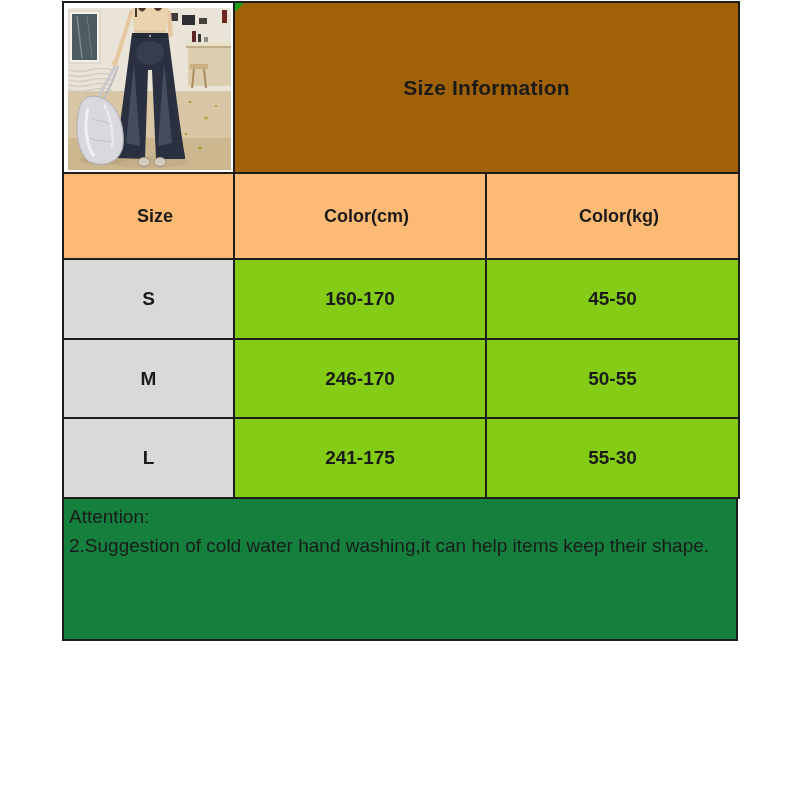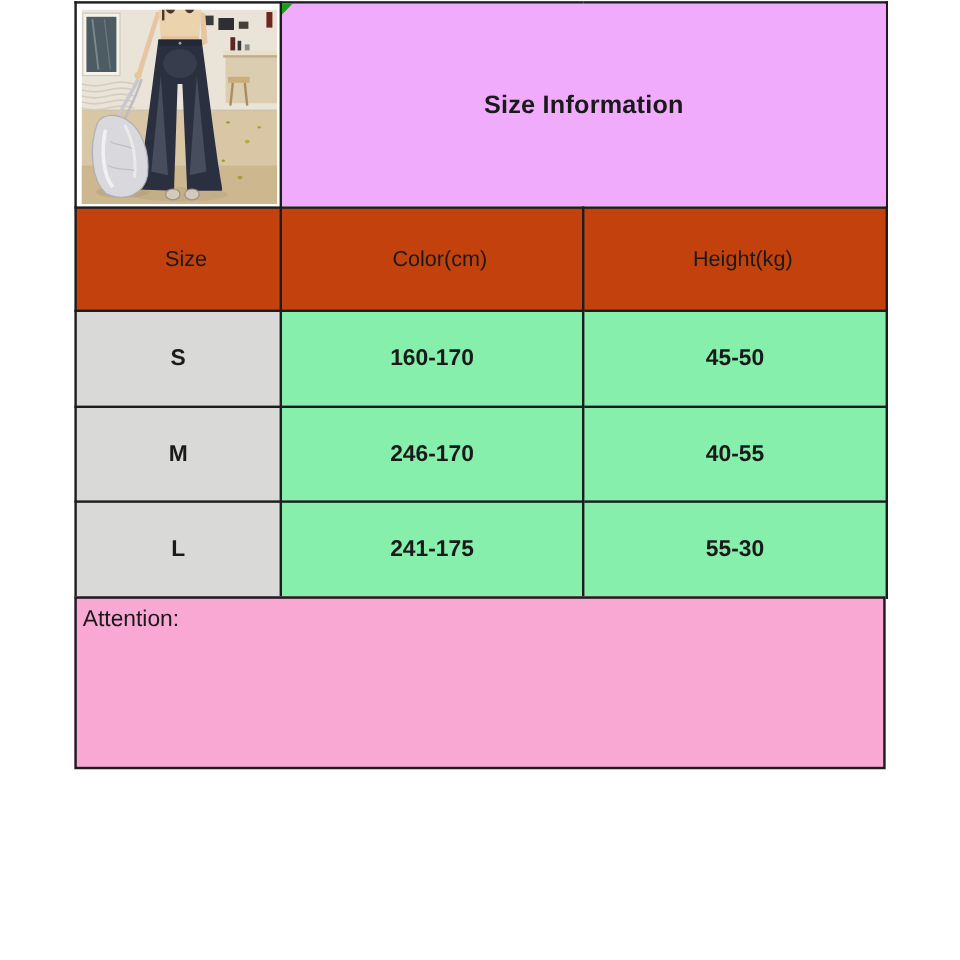--- a/index.html
+++ b/index.html
@@ -6,37 +6,37 @@
   .screen{position:relative;width:800px;height:800px;background:#ffffff;overflow:hidden;
           font-family:"Liberation Sans",sans-serif;color:#1a1a1a;}
   .sheet{position:absolute;left:62px;top:1px;width:676px;}
   table.size-table{border-collapse:collapse;table-layout:fixed;width:676px;}
   table.size-table td{border:2px solid #1d1d1d;text-align:center;vertical-align:middle;padding:0;}
   col.c1{width:171px;} col.c2{width:252px;} col.c3{width:253px;}
 
   .photo-cell{background:#ffffff;vertical-align:top;}
   .photo-cell svg{display:block;margin:2px 0 0 4px;}
 
-  .title-cell{background:#f0abfc;position:relative;}
+  .title-cell{background:#a16207;position:relative;}
   .title-text{font-size:21px;font-weight:bold;letter-spacing:0.2px;}
   .corner-marker{position:absolute;top:0;left:0;width:0;height:0;
                  border-top:9px solid #17a017;border-right:9px solid transparent;}
 
   tr.r-top td{height:169px;}
-  tr.r-head td{height:84px;background:#c2410c;font-weight:normal;font-size:18px;padding-left:13px;}
+  tr.r-head td{height:84px;background:#fdba74;font-weight:bold;font-size:18px;padding-left:13px;}
   td.size-head{font-size:29px;}
   tr.r-data td{font-weight:bold;font-size:19px;}
   td.size-label{background:#d9d9d7;}
-  td.value{background:#86efac;}
+  td.value{background:#84cc16;}
   tr.r-s td,tr.r-l td{height:78px;}
   tr.r-m td,tr.r-xl td{height:77px;}
   tr.r-2xl td{height:75px;}
 
   .attention{box-sizing:border-box;width:676px;height:144px;margin-top:-2px;
-             border:2px solid #1d1d1d;background:#f9a8d4;
+             border:2px solid #1d1d1d;background:#15803d;
              padding:3px 6px 0 5px;font-size:19px;line-height:29px;text-align:left;}
 </style>
 </head>
 <body>
 
 <div class="screen">
   <div class="sheet">
 
     <table class="size-table">
       <colgroup>
@@ -135,39 +135,40 @@
         </td>
         <td class="title-cell" colspan="2">
           <span class="corner-marker"></span>
           <span class="title-text">Size Information</span>
         </td>
       </tr>
 
       <tr class="r-head">
         <td class="size-head">Size</td>
         <td>Color(cm)</td>
-        <td>Height(kg)</td>
+        <td>Color(kg)</td>
       </tr>
 
       <tr class="r-data r-s">
         <td class="size-label">S</td>
         <td class="value">160-170</td>
         <td class="value">45-50</td>
       </tr>
       <tr class="r-data r-m">
         <td class="size-label">M</td>
         <td class="value">246-170</td>
-        <td class="value">40-55</td>
+        <td class="value">50-55</td>
       </tr>
       <tr class="r-data r-l">
         <td class="size-label">L</td>
         <td class="value">241-175</td>
         <td class="value">55-30</td>
       </tr>
     </tbody>
       </table>
 
     <div class="attention">
       <div>Attention:</div>
+      <div>2.Suggestion of cold water hand washing,it can help items keep their shape.</div>
     </div>
 
   </div>
 </div>
 
 </body></html>

